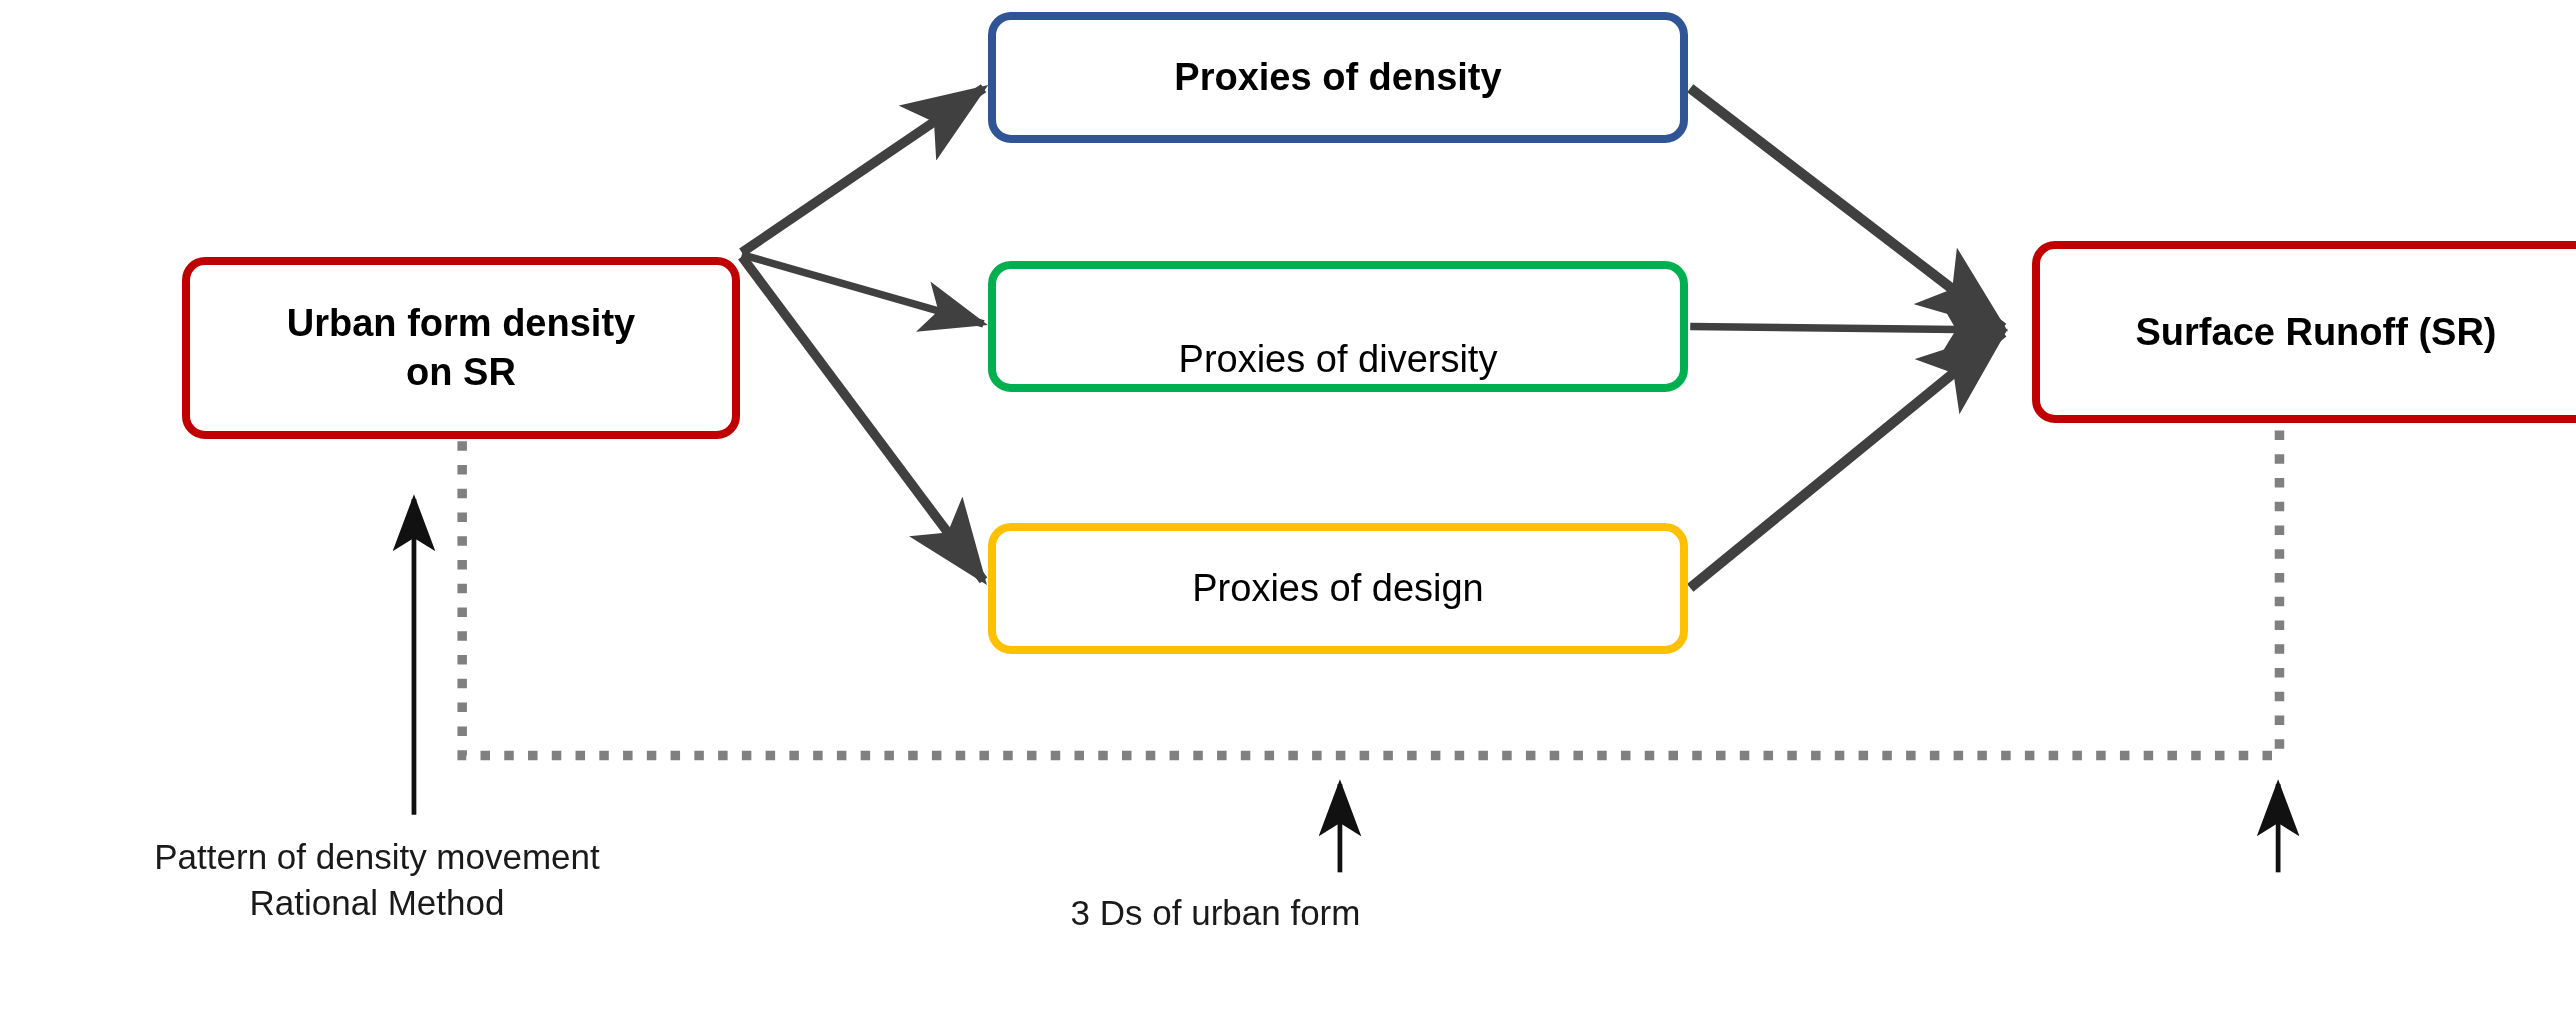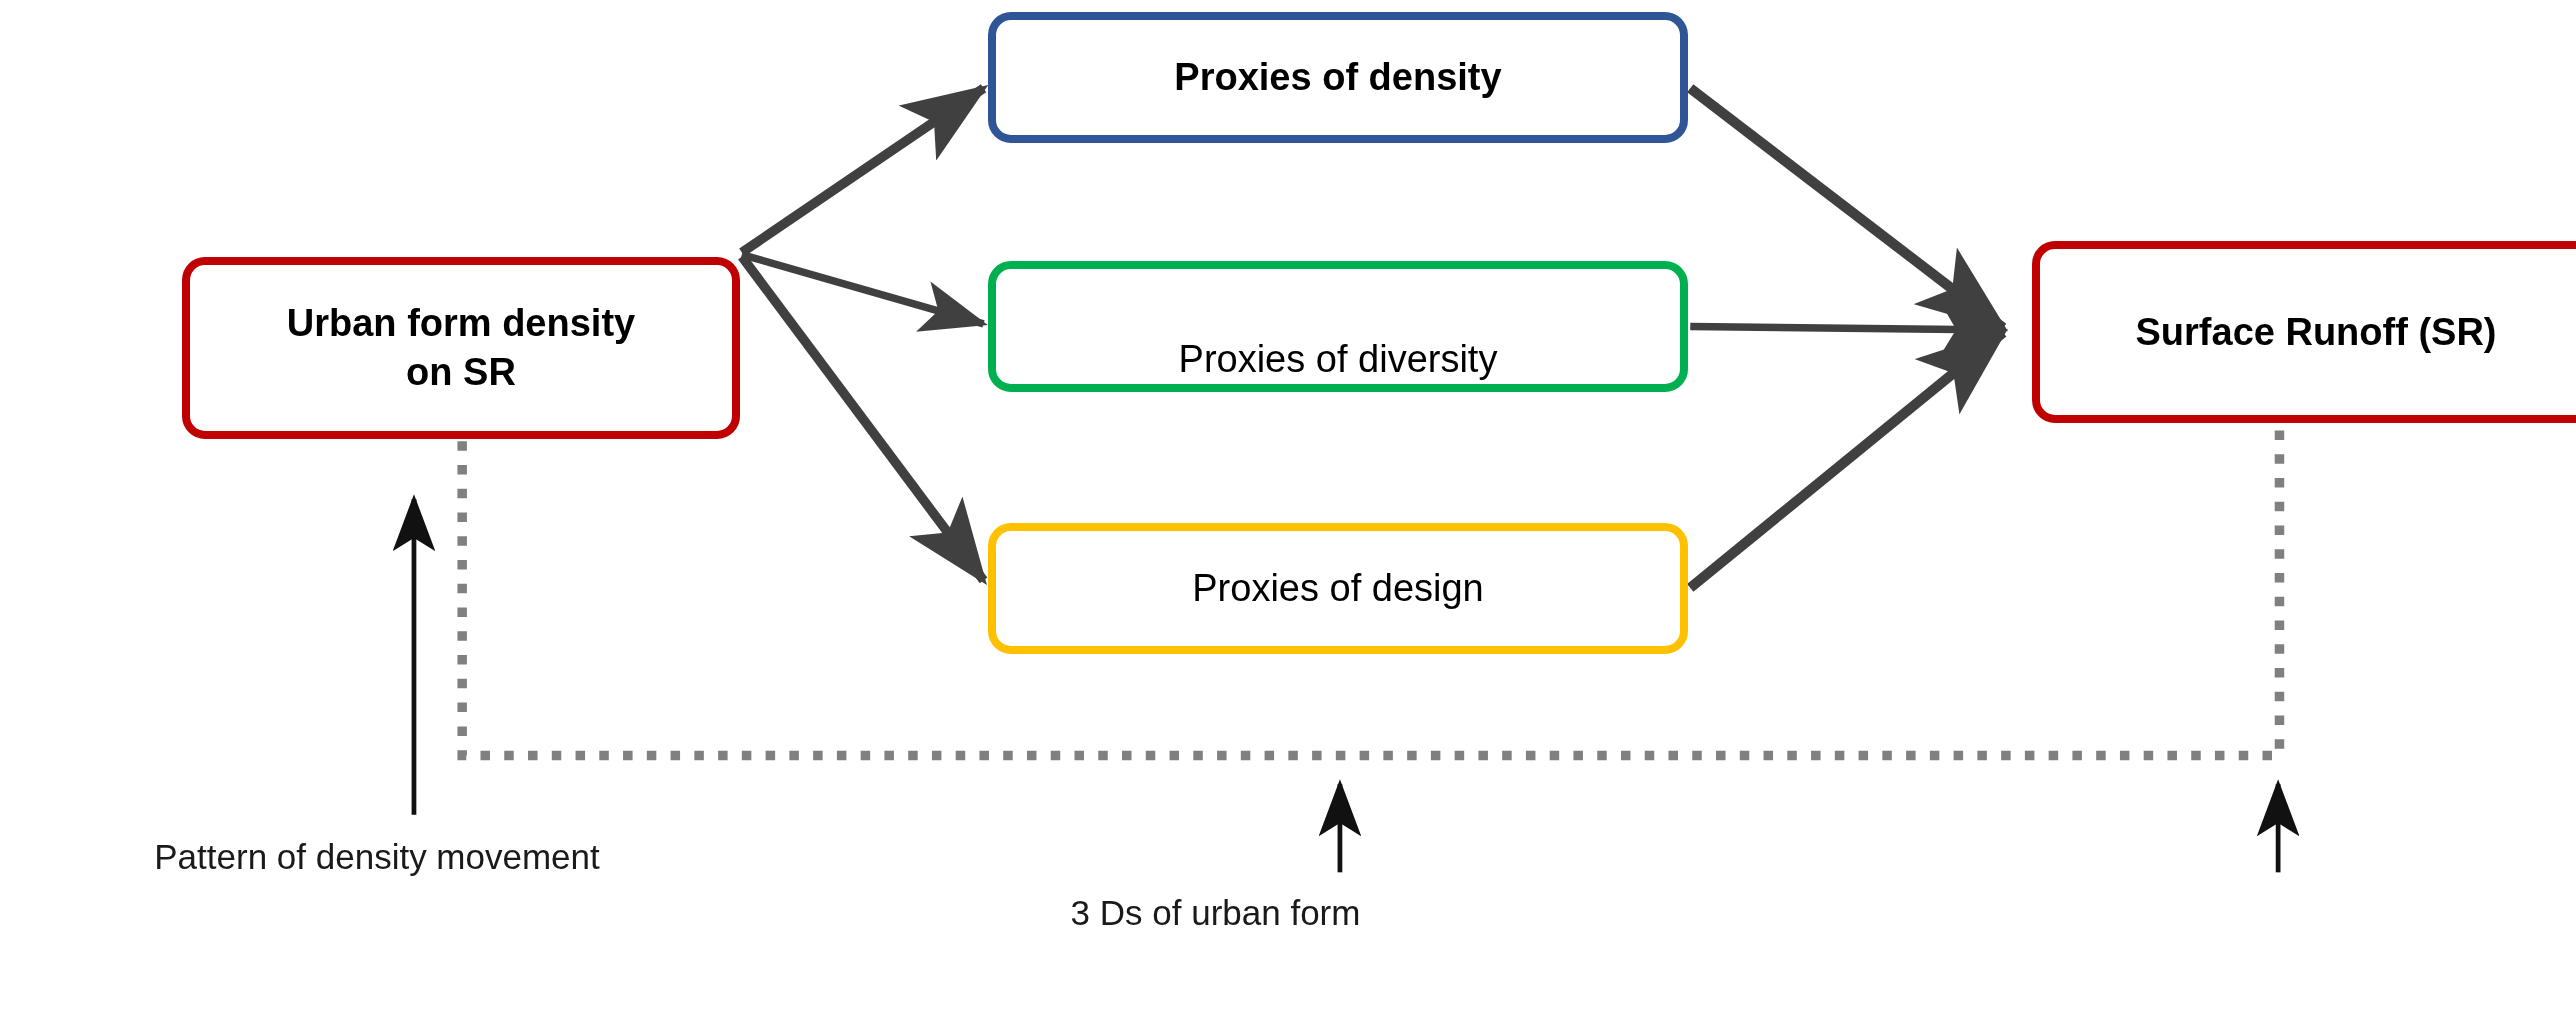--- a/index.html
+++ b/index.html
@@ -174,19 +174,20 @@
   <div class="node" id="node-design">
     <span class="node-label">Proxies of design</span>
   </div>
 
   <div class="node" id="node-runoff">
     <span class="node-label">Surface Runoff (SR)</span>
   </div>
 
   <div class="caption" id="caption-left">
     <div>Pattern of density movement</div>
+    <div>Rational Method</div>
   </div>
 
   <div class="caption" id="caption-middle">3 Ds of urban form</div>
 
 
 </div>
 
 
 </body></html>

